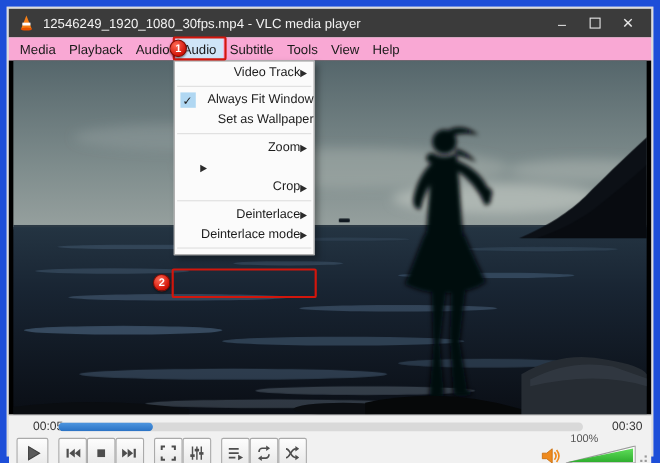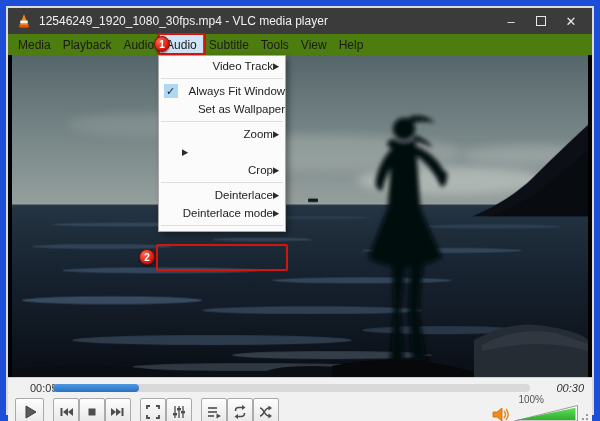--- a/index.html
+++ b/index.html
@@ -11,21 +11,21 @@
   
   .titlebar{position:absolute;left:2px;right:2px;top:2px;height:26px;background:#3b3b3b;
     display:flex;align-items:center;padding:0 6px;}
   .titlebar .app-icon{width:16px;height:16px;margin:0 7px 0 2px;flex:0 0 auto;}
   .titlebar .title{color:#f2f2f2;font-size:12px;white-space:nowrap;flex:1 1 auto;}
   .winbtn{width:30px;height:24px;display:flex;align-items:center;justify-content:center;
     color:#e8e8e8;font-size:13px;cursor:default;}
   .maxbox{width:10px;height:10px;border:1px solid #e8e8e8;display:inline-block;}
 
   
-  .menubar{position:absolute;left:2px;right:2px;top:28px;height:21px;background:#4d7c0f;
+  .menubar{position:absolute;left:2px;right:2px;top:28px;height:21px;background:#f9a8d4;
     display:flex;align-items:stretch;padding-left:4px;font-size:12px;color:#1a1a1a;}
   .menu-item{display:flex;align-items:center;padding:0 6px;position:relative;white-space:nowrap;}
   .menu-item.video{background:#cfe5f7;}
   .redbox{position:absolute;border:2px solid #d2160c;border-radius:2px;z-index:65;pointer-events:none;}
   .video-redbox{left:-3px;right:-3px;top:-1px;bottom:0;}
   .badge{position:absolute;width:16px;height:16px;border-radius:50%;z-index:70;
     background:radial-gradient(circle at 35% 30%,#ff6a55,#d21307 70%);
     border:1px solid #7e0d04;color:#fff;font-size:10px;font-weight:bold;
     display:flex;align-items:center;justify-content:center;box-shadow:0 1px 2px rgba(0,0,0,.5);}
   .badge1{right:-10px;top:2px;}
@@ -50,21 +50,21 @@
   .video-area{position:absolute;left:2px;right:2px;top:49px;height:322px;background:#000;
     display:flex;justify-content:center;}
   .video-content{width:576px;height:100%;position:relative;}
   .video-content svg{display:block;width:100%;height:100%;}
 
   
   .controls{position:absolute;left:2px;right:2px;top:371px;height:48px;background:#f1f1f1;
     border-top:1px solid #cfcfcf;}
   .time{position:absolute;font-size:11px;color:#333;top:4px;padding-left:15px;}
   .time.elapsed{left:7px;}
-  .time.total{right:8px;font-style:italic;}
+  .time.total{right:8px;}
   .seek{position:absolute;left:45px;right:62px;top:6px;height:8px;background:#d9d9d9;
     border-radius:4px;overflow:hidden;}
   .seek-fill{height:100%;background:linear-gradient(#4f97e0,#2a72c4);border-radius:4px;}
   .btn{position:absolute;top:20px;height:27px;width:26px;border:1px solid #aaa;border-radius:2px;
     background:linear-gradient(#fdfdfd,#e7e7e7);display:flex;align-items:center;justify-content:center;}
   .btn.play{left:7px;width:29px;height:28px;}
   .btn svg{display:block;}
   .vol-label{position:absolute;right:48px;top:16px;font-size:10px;color:#555;}
   .vol-wedge{position:absolute;right:14px;top:27px;}
   .speaker{position:absolute;right:82px;top:29px;}

